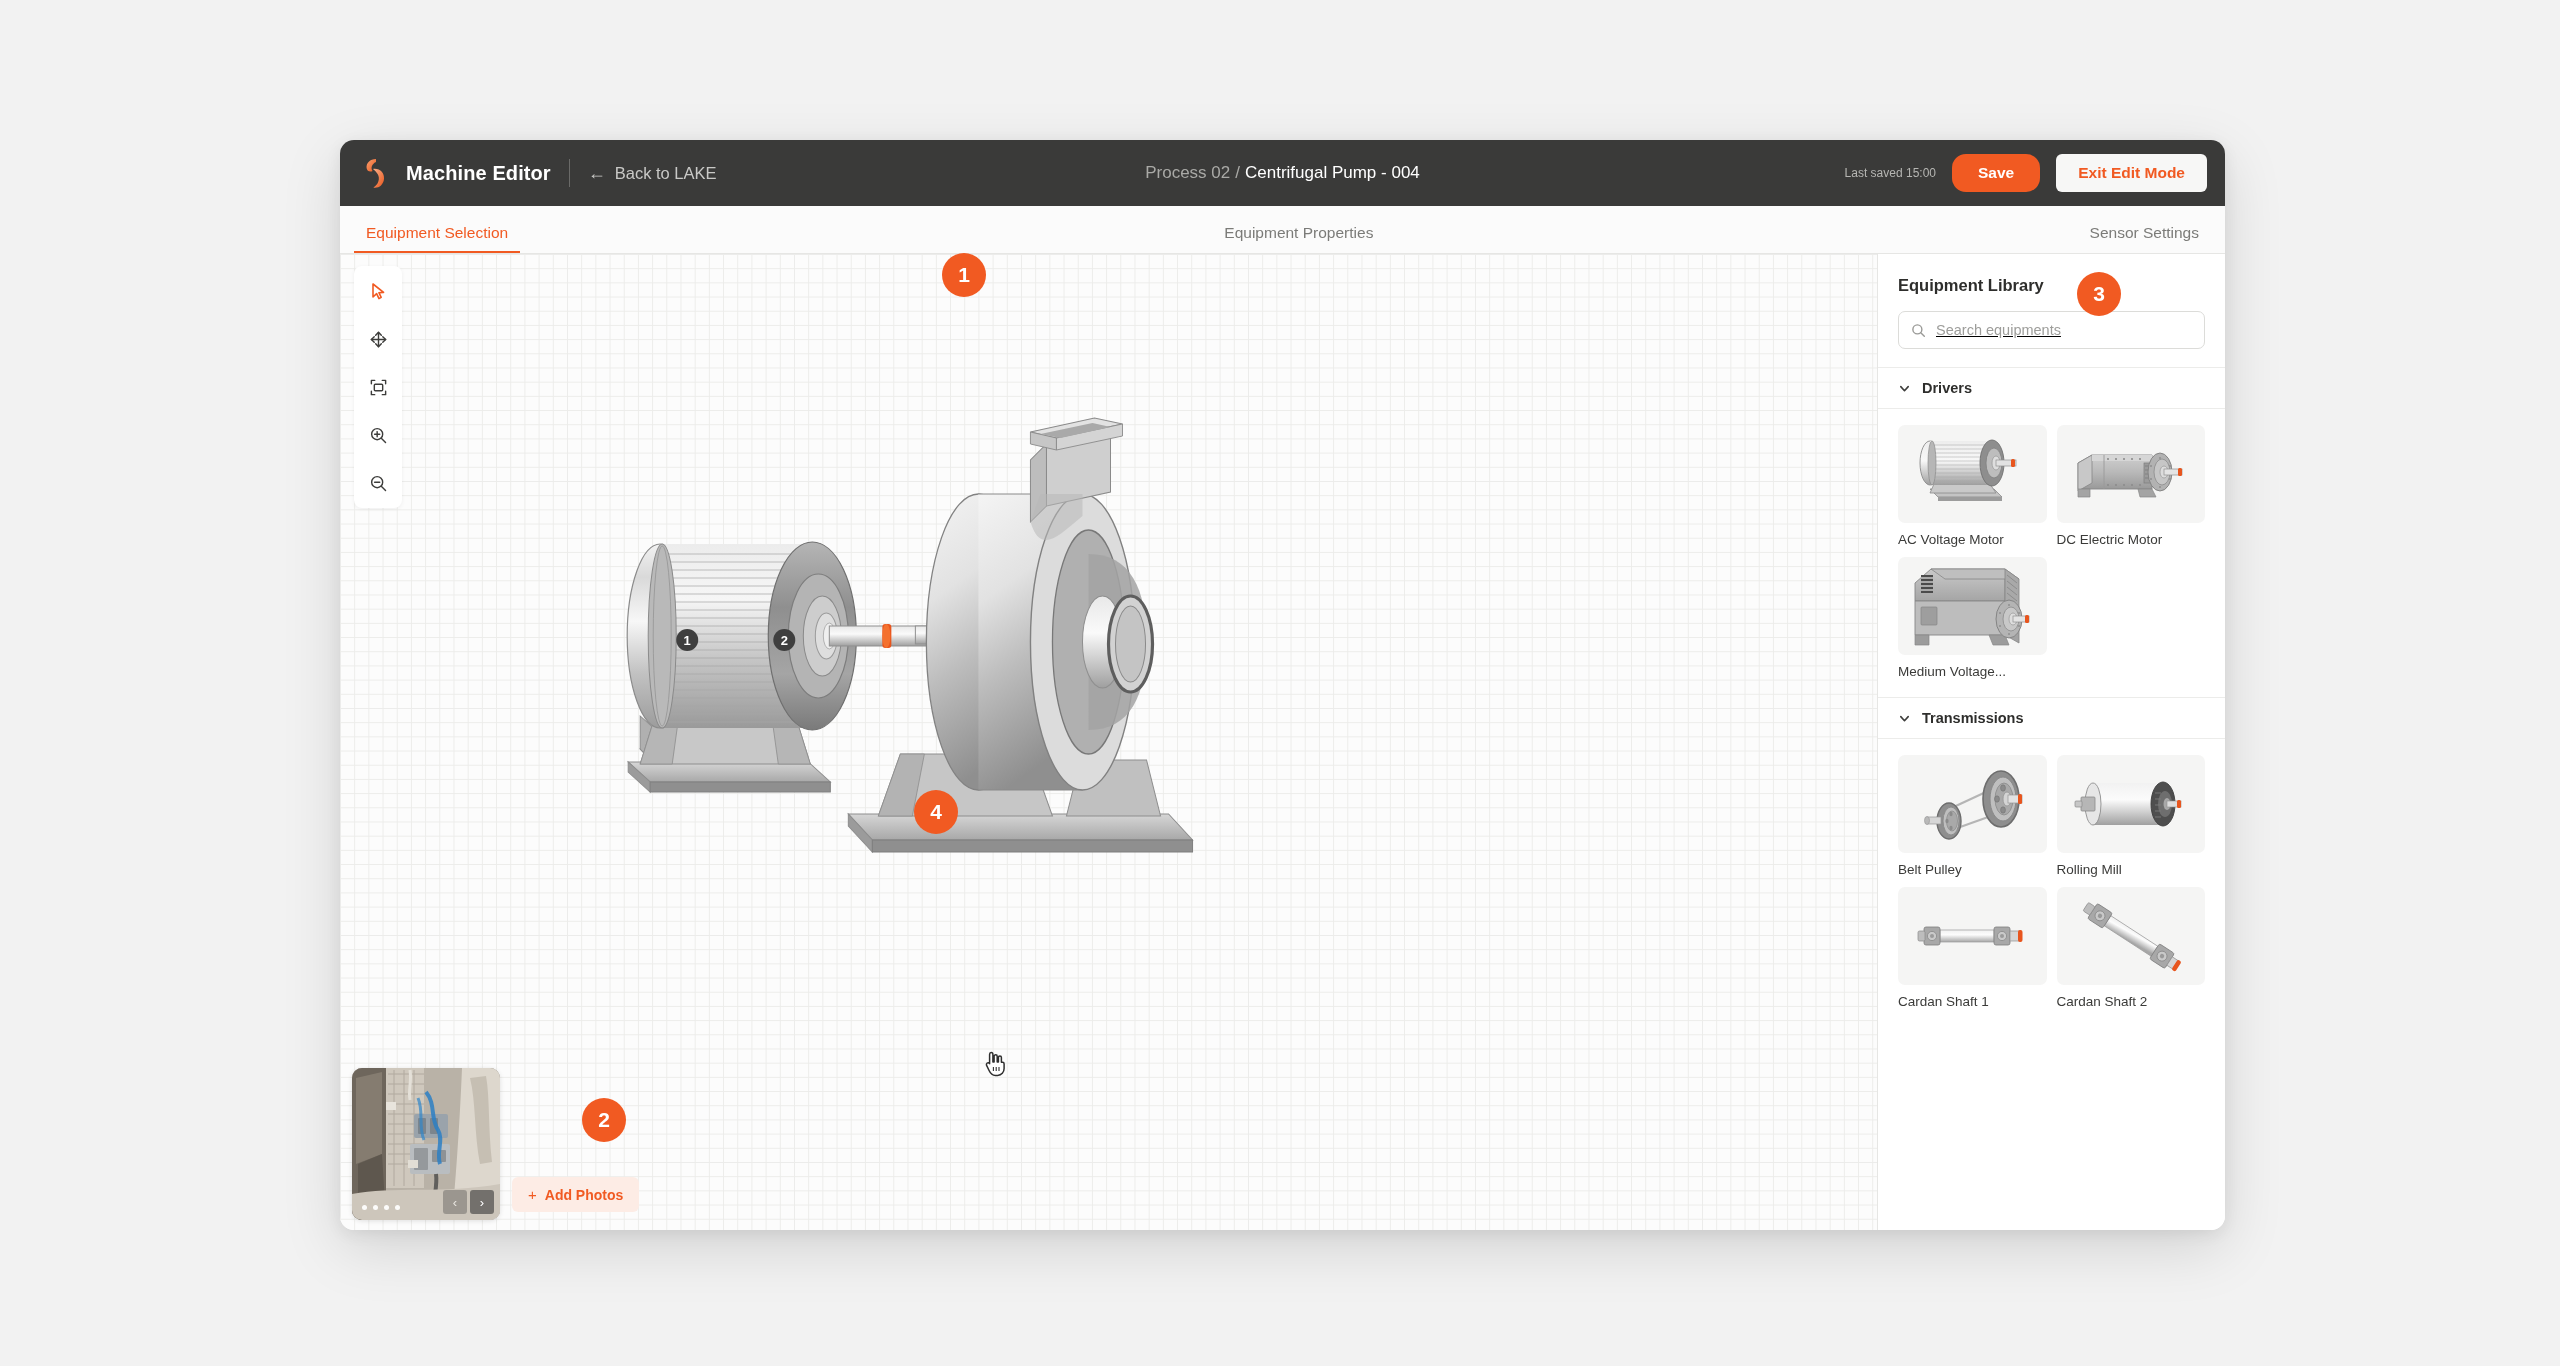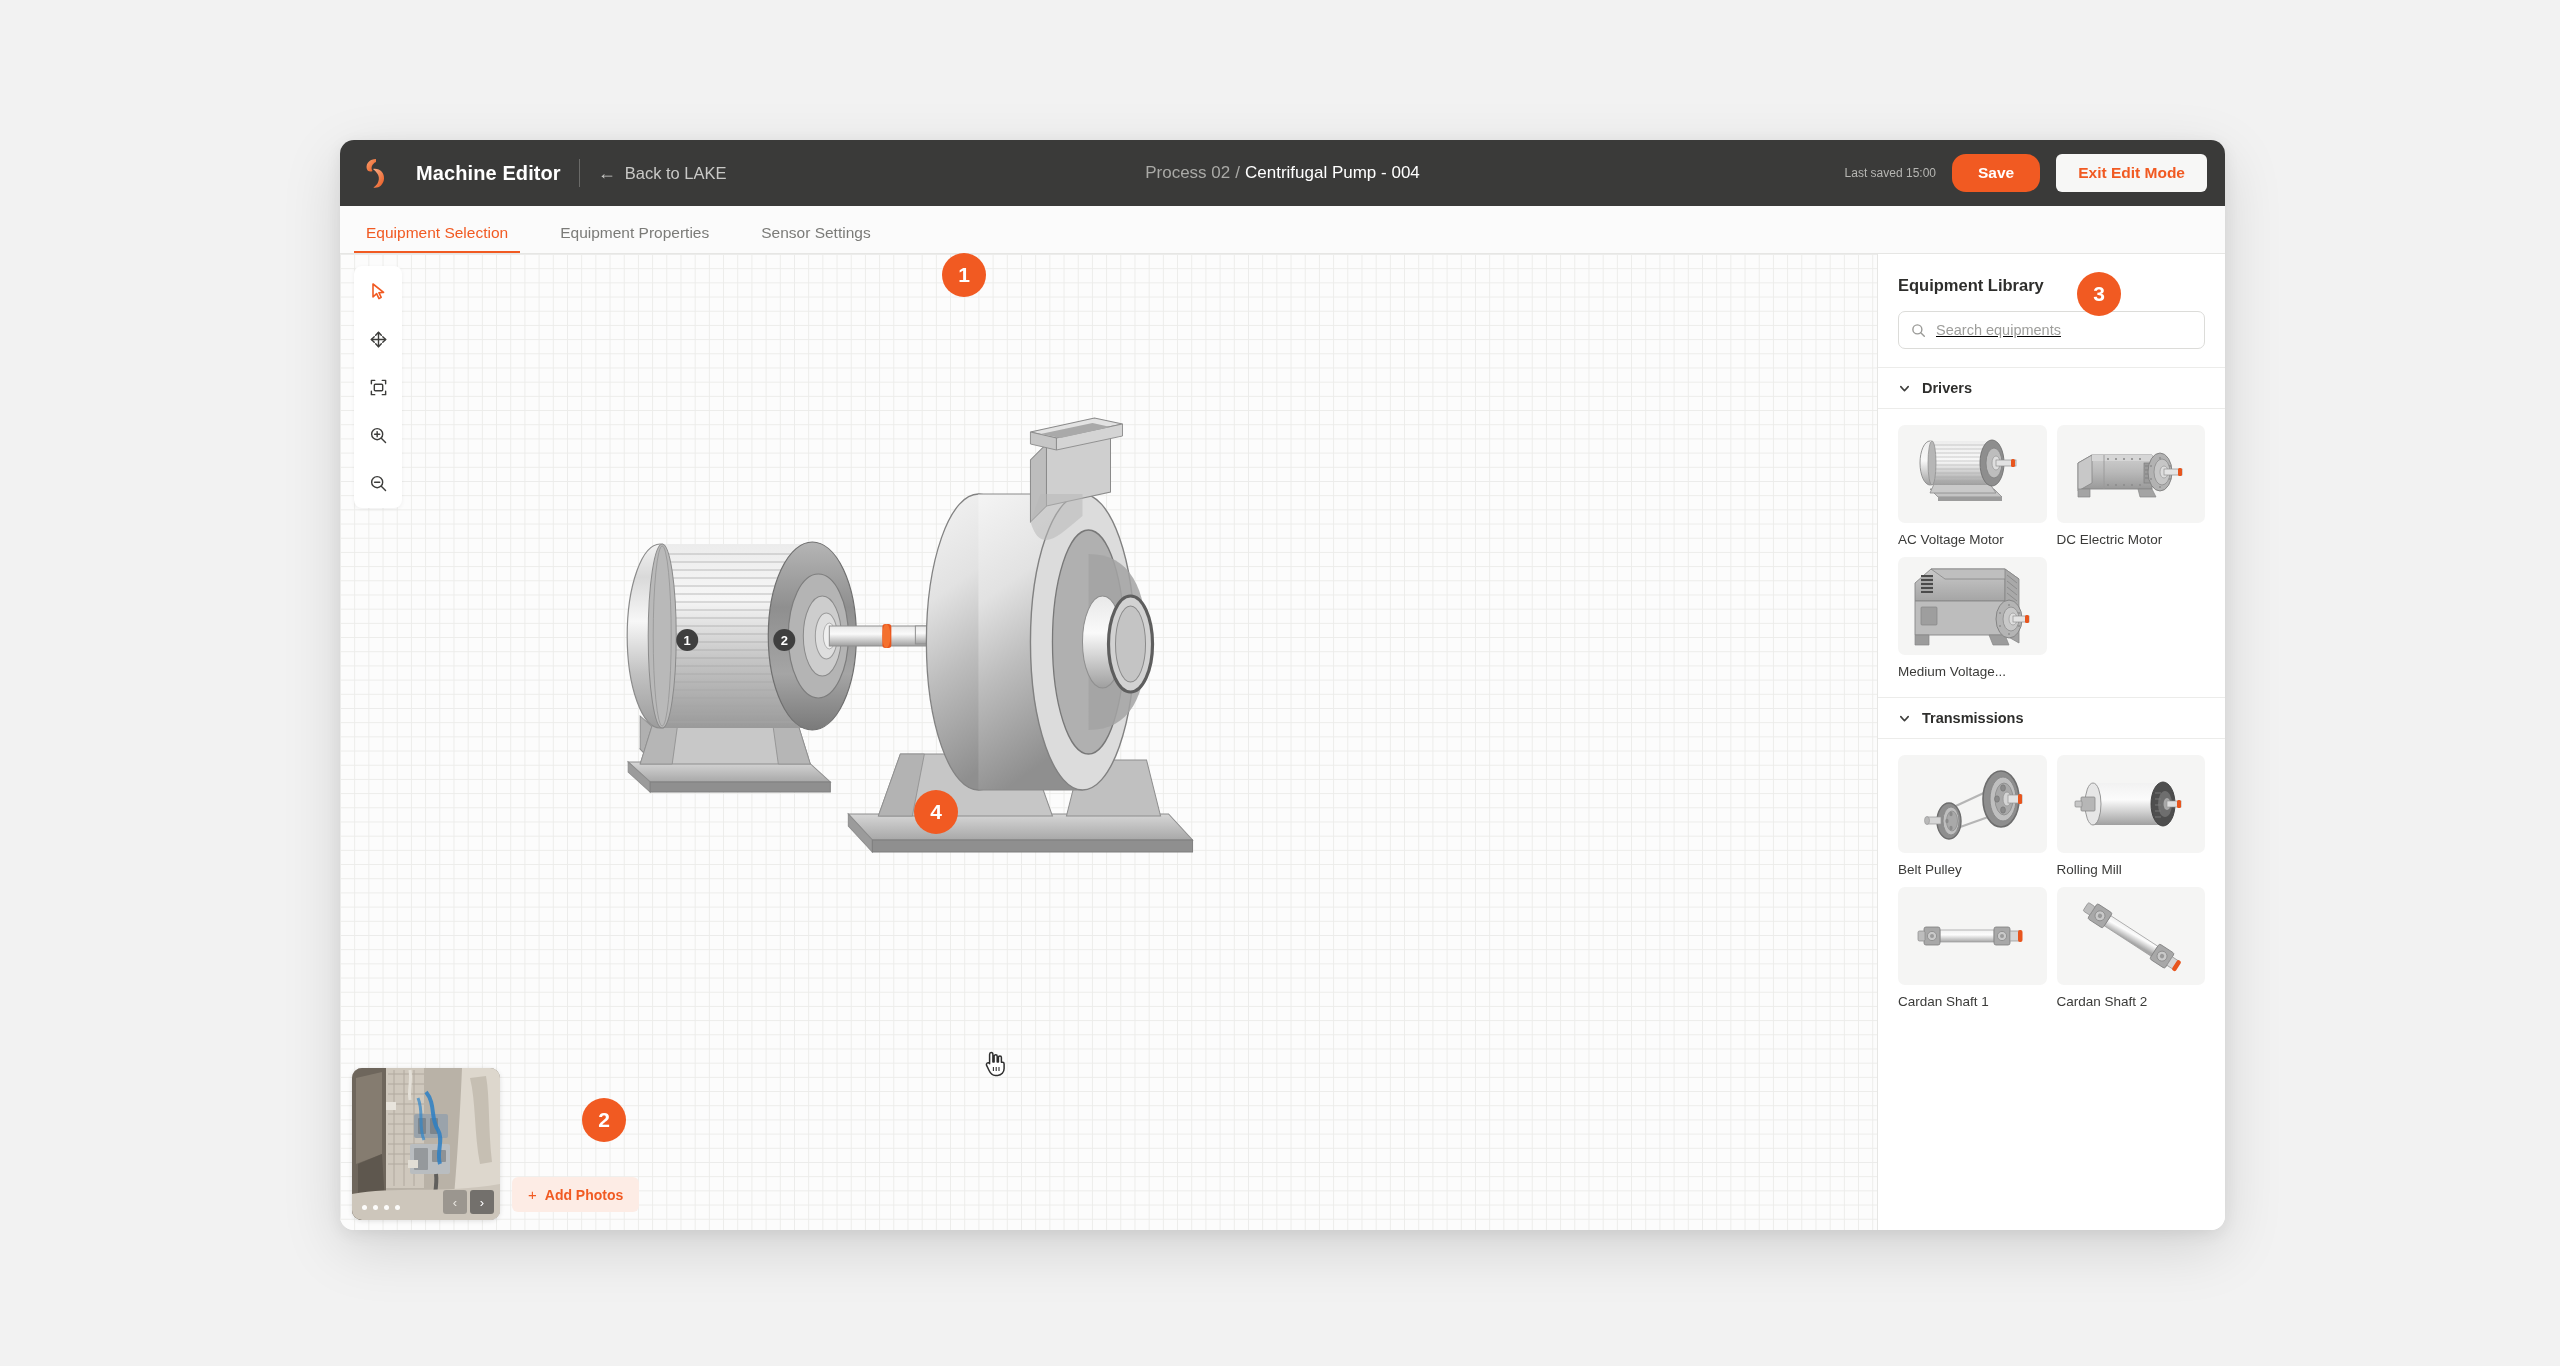--- a/index.html
+++ b/index.html
@@ -23,21 +23,21 @@
   }
 
   
   #topbar {
     height: 66px; flex: 0 0 66px;
     background: #3a3a39;
     display: flex; align-items: center;
     padding: 0 18px 0 22px;
     position: relative;
   }
-  .brand { display:flex; align-items:center; gap:24px; }
+  .brand { display:flex; align-items:center; gap:14px; }
   .logo-wrap { width: 30px; height: 34px; position: relative; }
   .app-title {
     color: #ffffff; font-size: 20px; font-weight: 700;
     letter-spacing: .1px; white-space: nowrap;
   }
   .vdiv { width:1px; height:28px; background:#6a6a68; margin: 0 18px; }
   .back-link {
     display:flex; align-items:center; gap:9px;
     color:#c9c9c7; font-size:16.5px; cursor:pointer; white-space:nowrap;
   }
@@ -67,21 +67,21 @@
     font-size:15.5px; font-weight:700;
     padding:10px 22px; border-radius:6px; cursor:pointer;
     font-family:"Liberation Sans", sans-serif; white-space:nowrap;
   }
 
   
   #tabbar {
     height: 48px; flex:0 0 48px;
     background:#fbfbfb;
     border-bottom:1px solid #e6e6e4;
-    display:flex; align-items:flex-end; justify-content:flex-start;
+    display:flex; align-items:flex-end; justify-content:space-between;
     gap: 0;
     position: relative;
   }
   .tab {
     font-size:15.5px; color:#7b7b78;
     padding:0 26px 11px 26px; cursor:pointer;
     position:relative; white-space:nowrap;
   }
   .tab.active { color:#f15a22; font-weight:400; }
   .tab.active::after {

